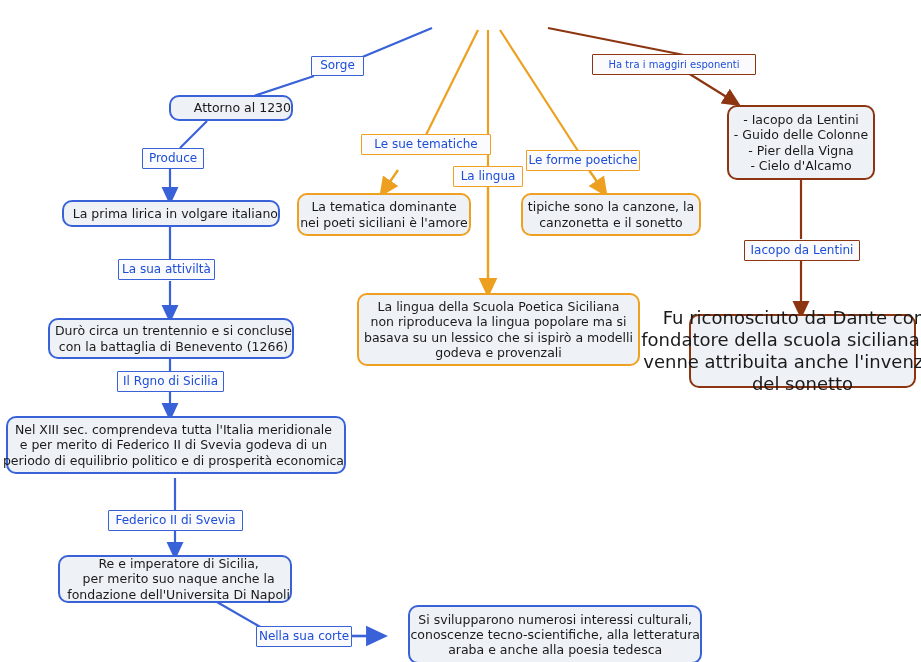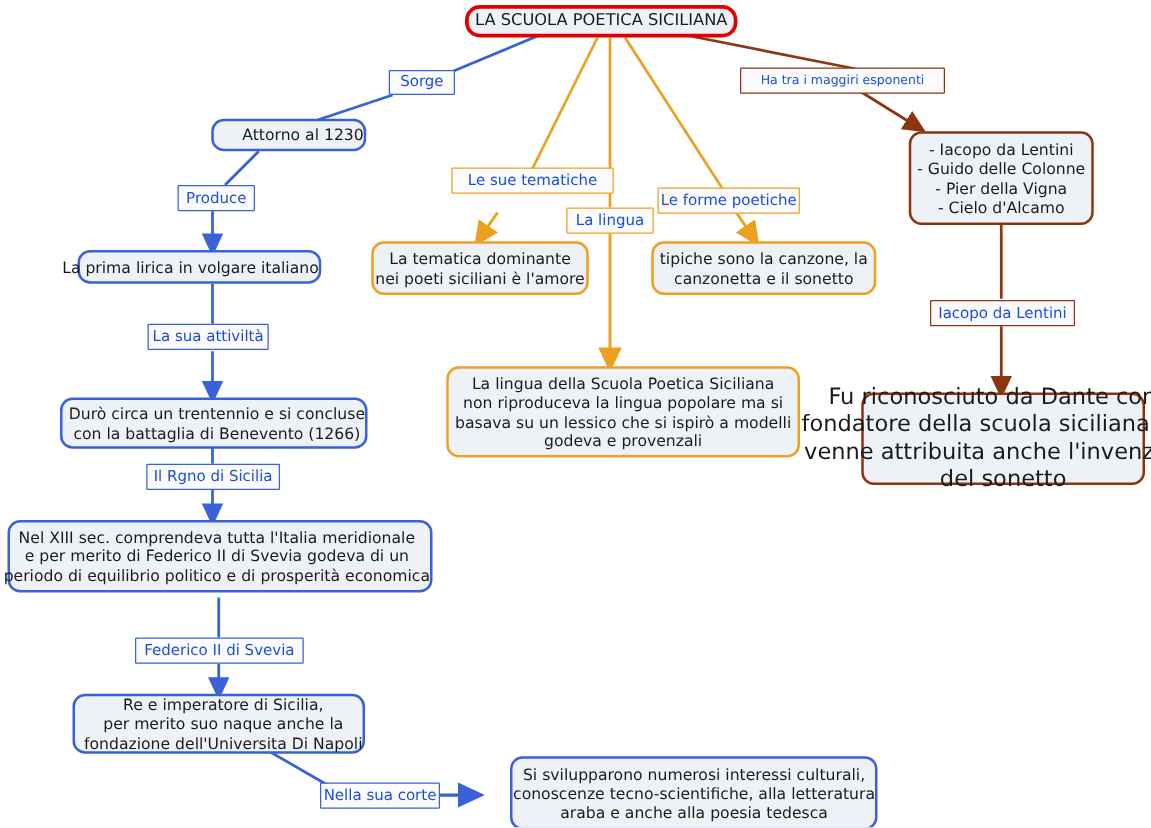--- a/index.html
+++ b/index.html
@@ -139,37 +139,34 @@
       <line x1="688" y1="73" x2="733" y2="101" stroke="#8c3510" stroke-width="2.2" marker-end="url(#arrow-brown)"></line>
     </g>
     <g>
       <line x1="801" y1="180" x2="801" y2="239" stroke="#8c3510" stroke-width="2.2"></line>
     </g>
     <g>
       <line x1="801" y1="261" x2="801" y2="310" stroke="#8c3510" stroke-width="2.2" marker-end="url(#arrow-brown)"></line>
     </g>
   </svg>
 
-  <div class="node red" style="left:372px; top:4px; width:218px; height:26px; font-size:13px;">
-    <span>LA SCUOLA POETICA SICILIANA</span>
-  </div>
 
   <div class="label blue" style="left:311px; top:56px; width:53px; height:20px; font-size:12px;">
     <span>Sorge</span>
   </div>
 
   <div class="node blue" style="left:169px; top:95px; width:124px; height:26px; font-size:12.5px;">
     <span>Attorno al 1230</span>
   </div>
 
   <div class="label blue" style="left:142px; top:148px; width:62px; height:21px; font-size:12px;">
     <span>Produce</span>
   </div>
 
-  <div class="node blue" style="left:62px; top:200px; width:195px; height:27px; font-size:12.5px;padding-left:24px;">
+  <div class="node blue" style="left:62px; top:200px; width:218px; height:27px; font-size:12.5px;padding-left:24px;">
     <span>La prima lirica in volgare italiano</span>
   </div>
 
   <div class="label blue" style="left:118px; top:259px; width:97px; height:21px; font-size:12px;">
     <span>La sua attiviltà</span>
   </div>
 
   <div class="node blue" style="left:48px; top:318px; width:246px; height:41px; font-size:12.5px;">
     <span>Durò circa un trentennio e si concluse
 con la battaglia di Benevento (1266)</span>

